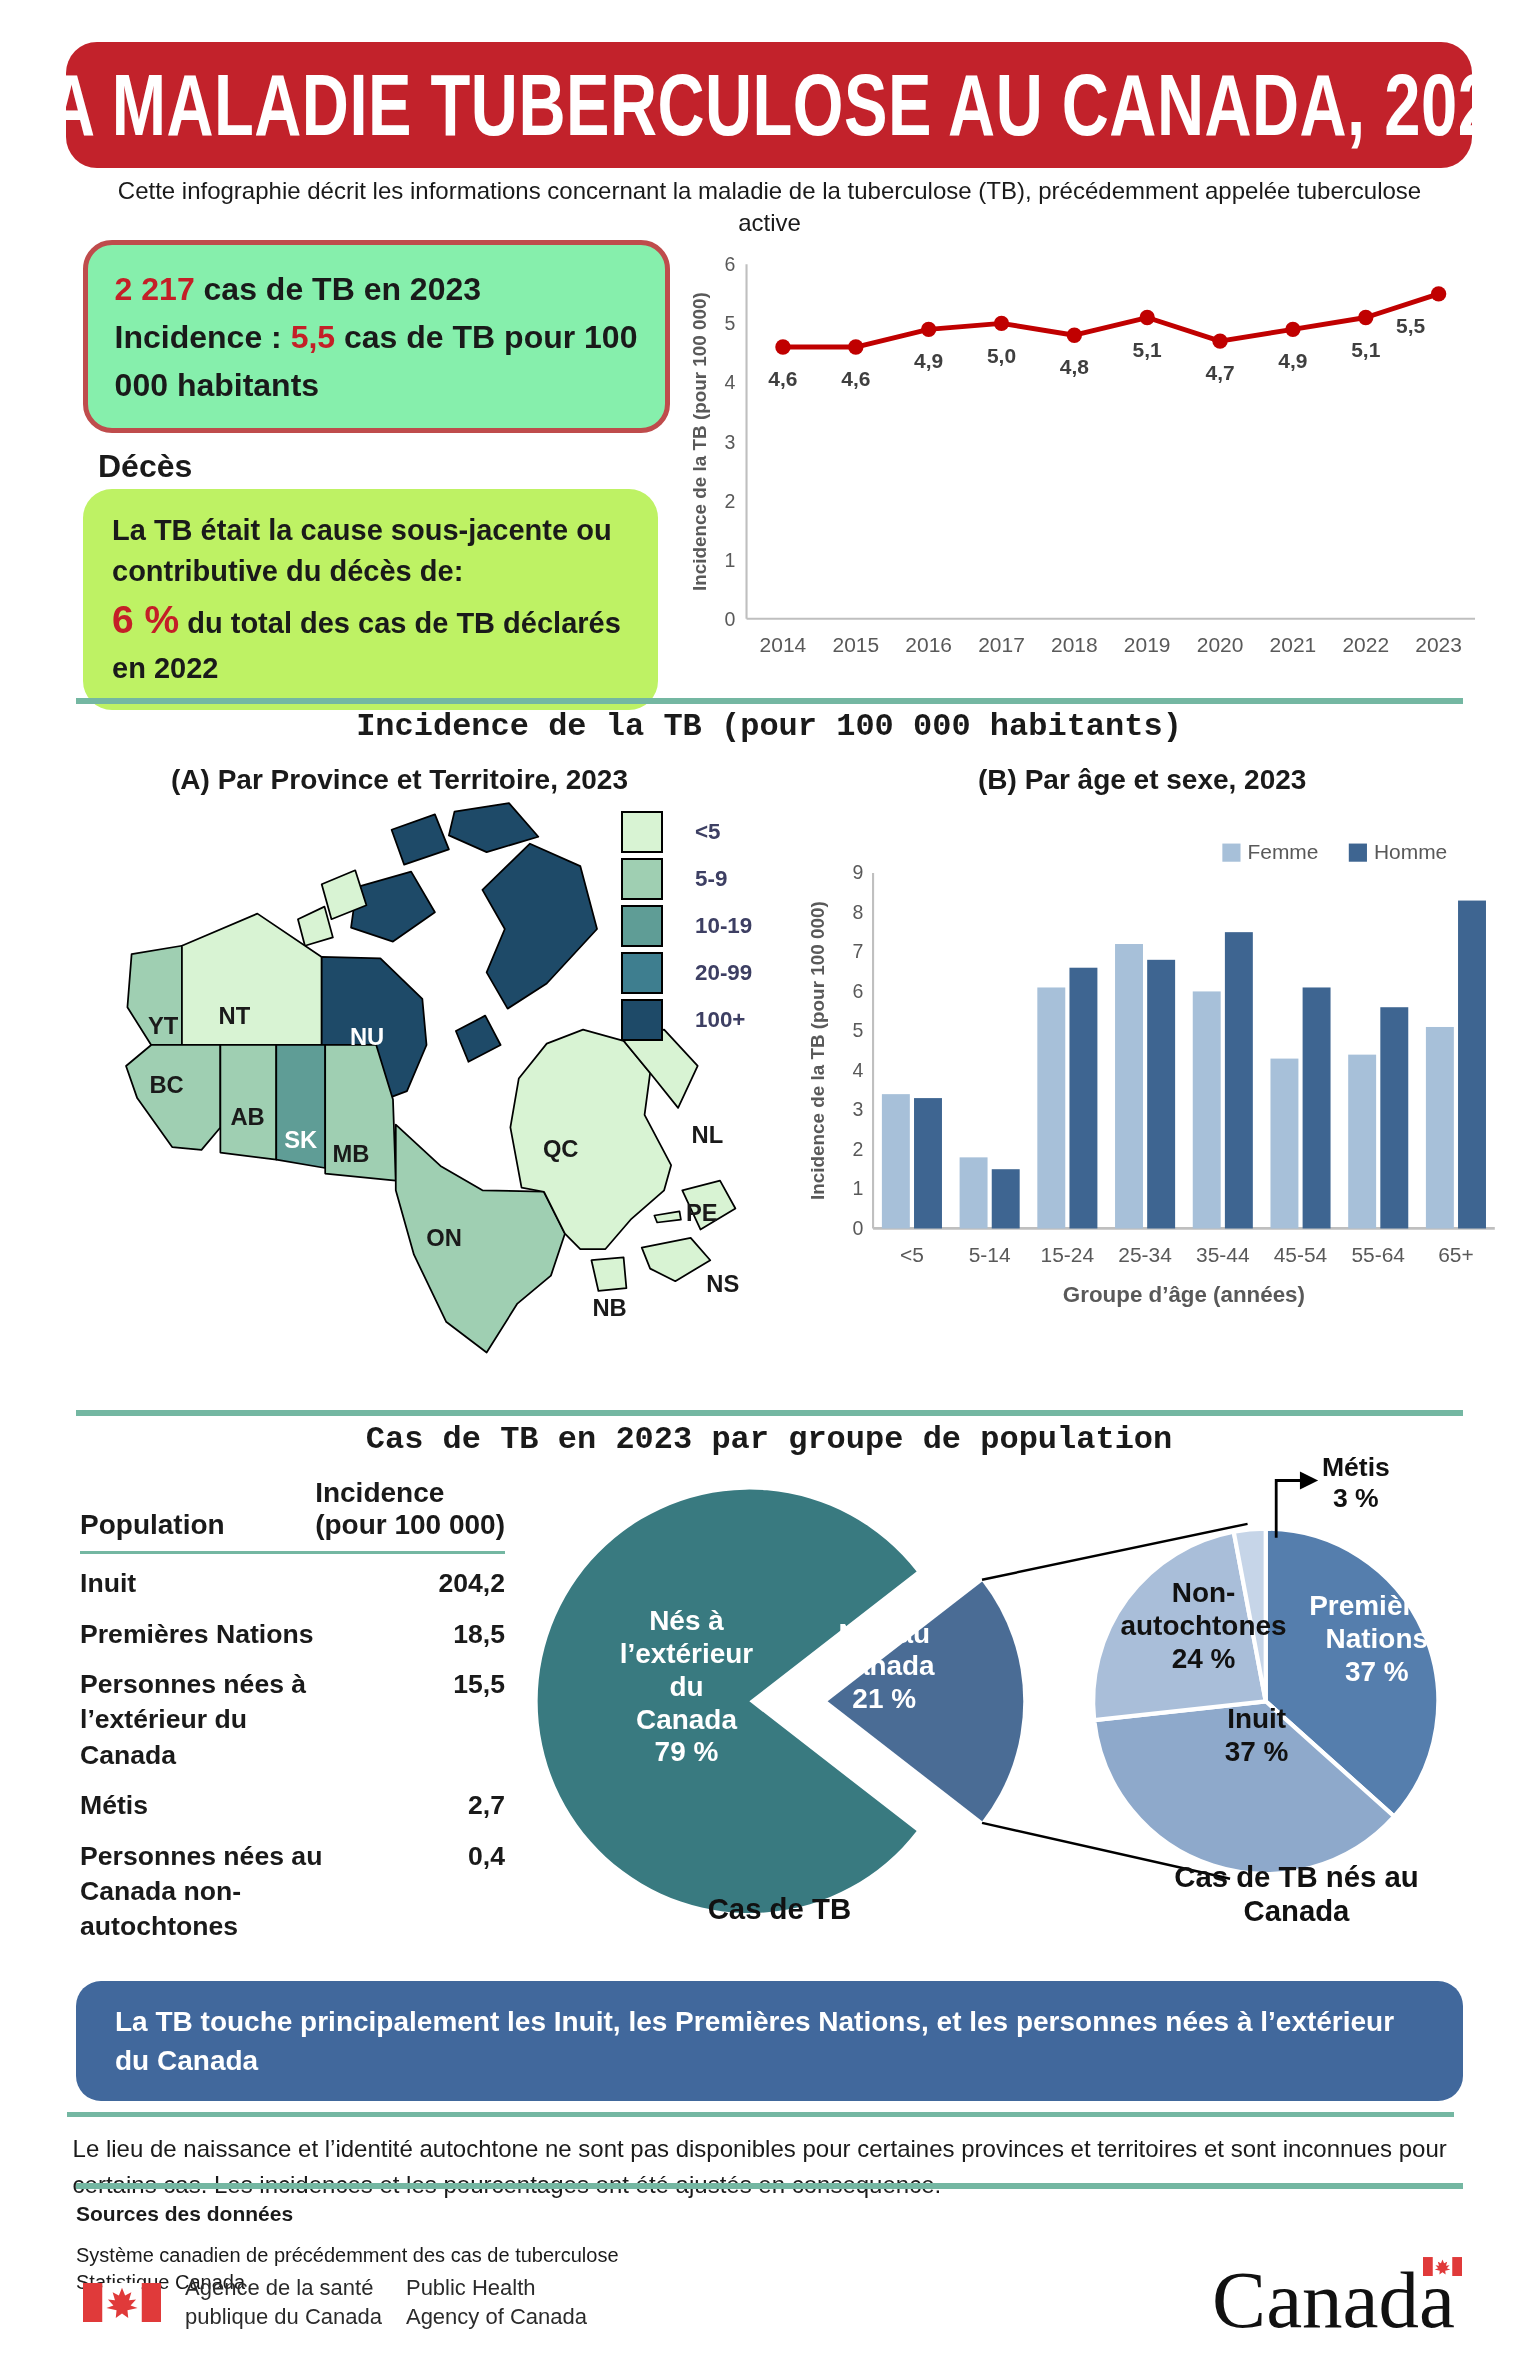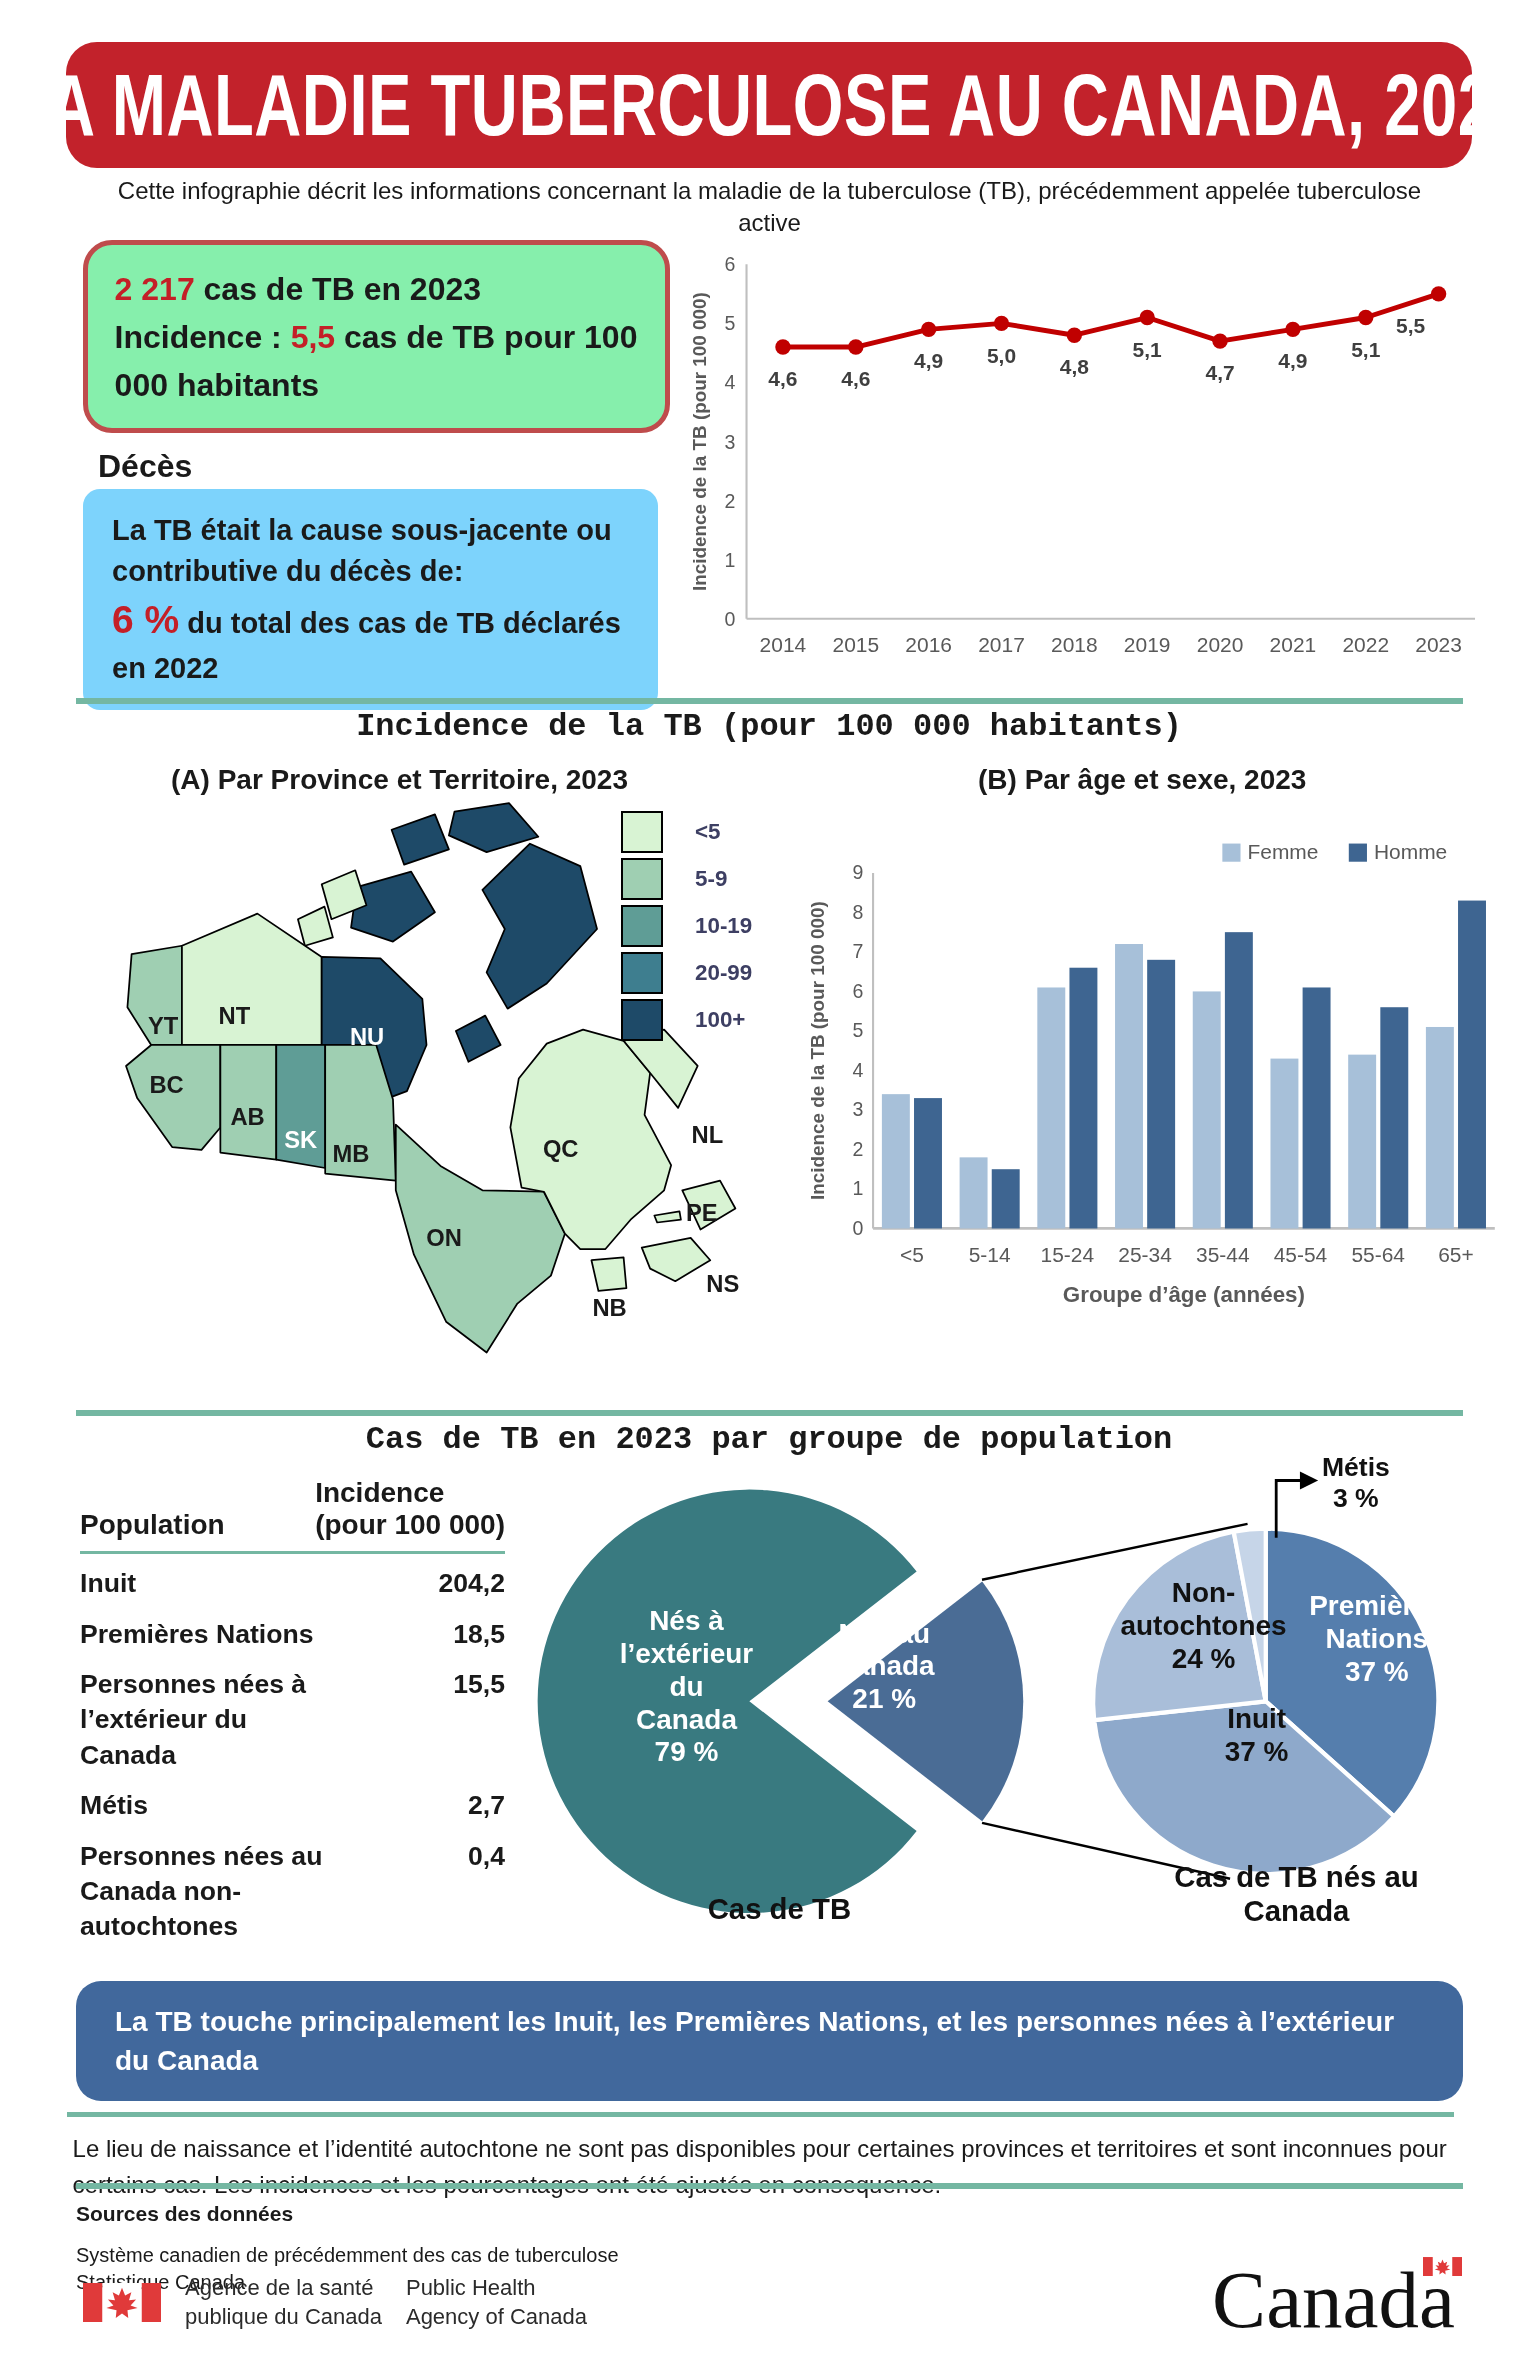--- a/index.html
+++ b/index.html
@@ -63,21 +63,21 @@
     <span>LA MALADIE TUBERCULOSE AU CANADA, 2023</span>
   </div>
   <div class="abs subtitle">Cette infographie décrit les informations concernant la maladie de la tuberculose (TB), précédemment appelée tuberculose active</div>
 
   <div class="abs kpi-box" style="border-color: rgb(191, 76, 76);">
     <div><span class="red" style="color: rgb(196, 31, 39);">2 217</span><span> cas de TB en 2023</span></div>
     <div><span>Incidence : </span><span class="red" style="color: rgb(196, 31, 39);">5,5</span><span> cas de TB pour 100 000 habitants</span></div>
   </div>
 
   <div class="abs deces-h">Décès</div>
-  <div class="abs deces-box" style="background: #7dd3fc; border-radius: 17px;">
+  <div class="abs deces-box" style="background: #bef264;">
     <span>La TB était la cause sous-jacente ou contributive du décès de:</span><br>
     <span class="pct red" style="color: rgb(196, 31, 39);">6 %</span><span> du total des cas de TB déclarés en 2022</span>
   </div>
 
   <svg id="line-svg" class="abs" style="left:685px;top:248px;" width="811" height="427" viewBox="0 0 1160 610">
       <line x1="88" y1="23" x2="88" y2="530" stroke="#bfbfbf" stroke-width="3"></line>
       <line x1="88" y1="530" x2="1130" y2="530" stroke="#bfbfbf" stroke-width="3"></line>
       <text x="72" y="540" text-anchor="end" font-size="28" fill="#595959">0</text>
       <text x="72" y="455.5" text-anchor="end" font-size="28" fill="#595959">1</text>
       <text x="72" y="371.00000000000006" text-anchor="end" font-size="28" fill="#595959">2</text>

